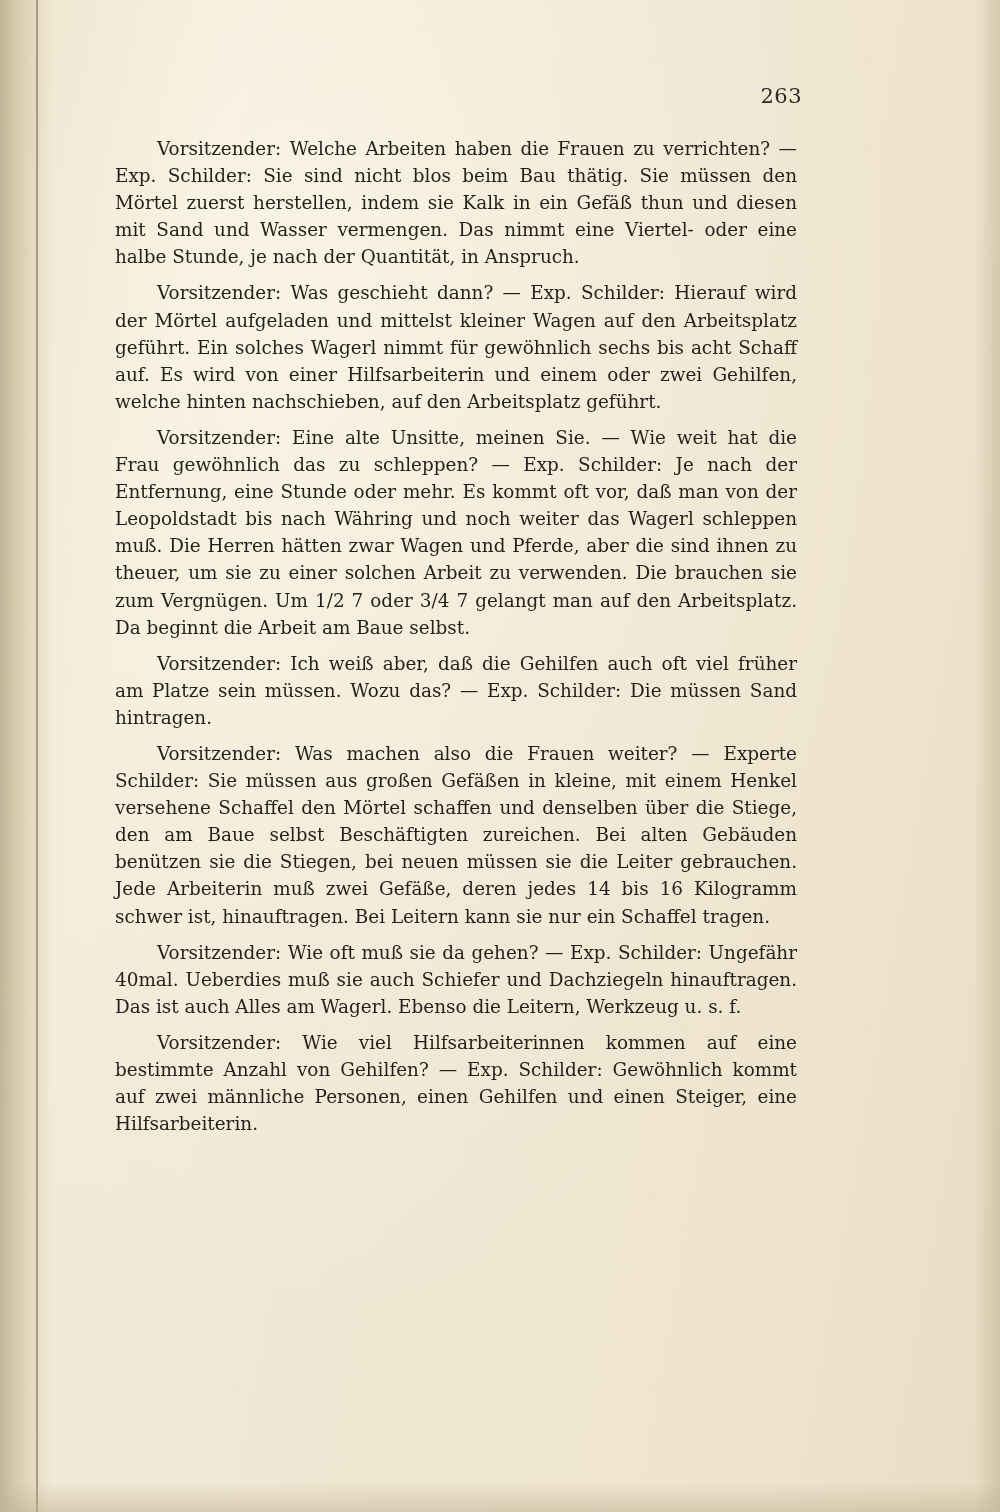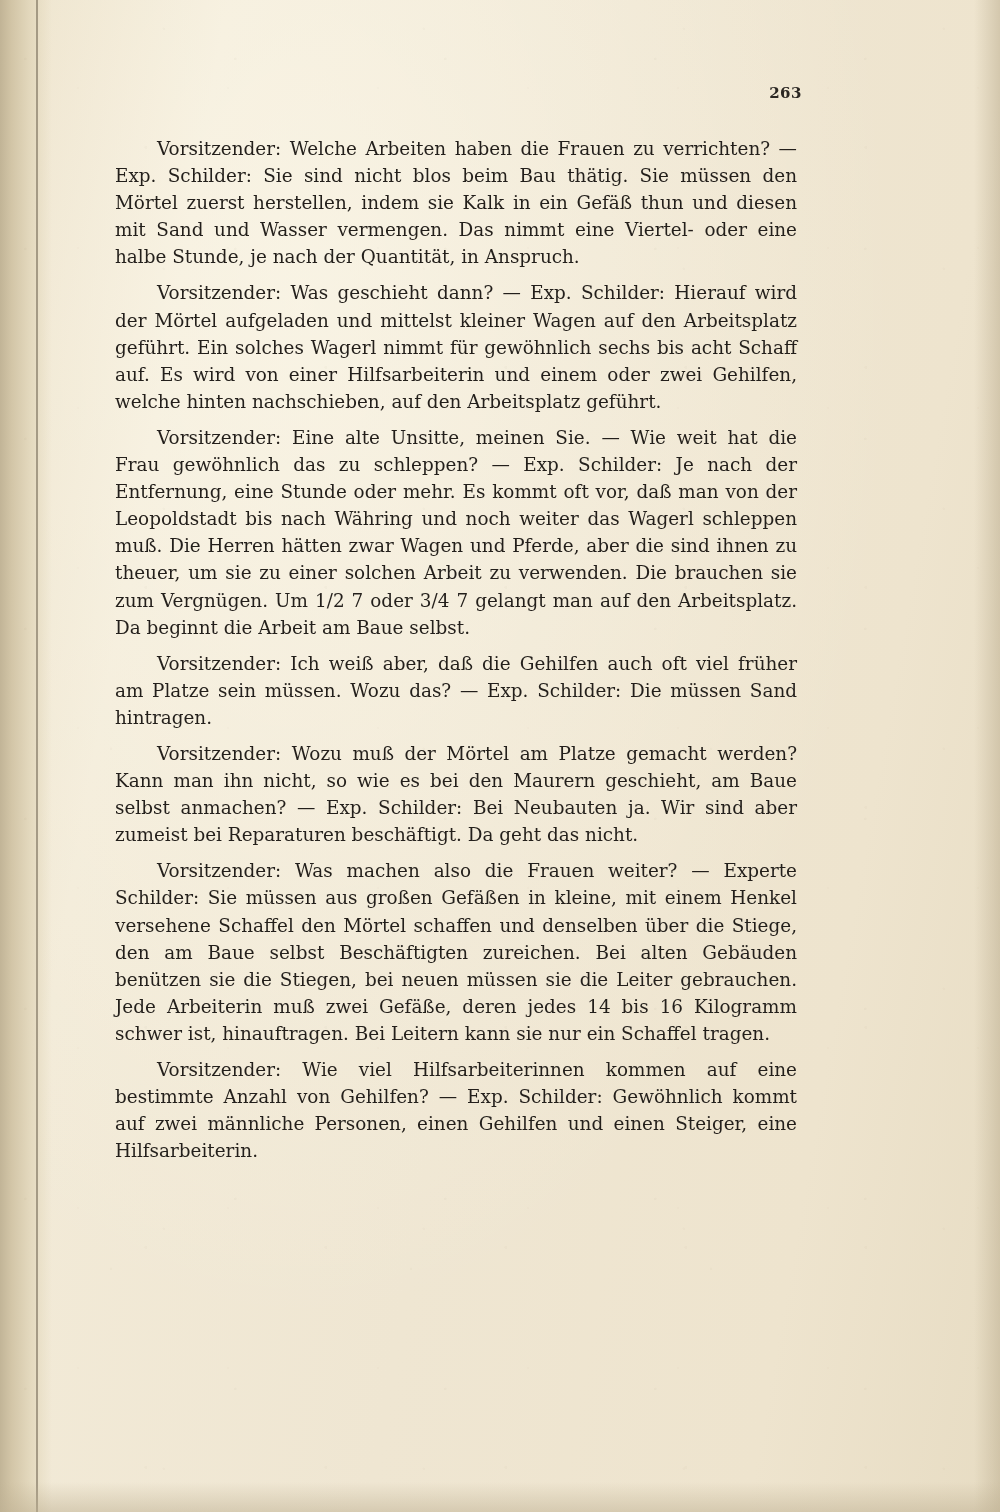--- a/index.html
+++ b/index.html
@@ -53,24 +53,23 @@
     bottom: 0;
     left: 0;
     width: 1000px;
     height: 30px;
     background: linear-gradient(to top, rgba(190,176,146,0.5) 0%, rgba(239,230,210,0) 100%);
   }
   .page-number {
     position: absolute;
     top: 84px;
     right: 198px;
-    font-size: 15px;
+    font-size: 21px;
     letter-spacing: 0.5px;
     color: #2b2723;
-    font-weight: bold;
   }
   .text-block {
     position: absolute;
     top: 126px;
     left: 106px;
     width: 700px;
     color: #231f1b;
     font-size: 18.4px;
     line-height: 27.1px;
     text-align: justify;
@@ -109,20 +108,20 @@
   <div class="edge-right"></div>
   <div class="edge-bottom"></div>
 
   <div class="page-number">263</div>
 
   <div class="text-block">
     <p class="para">Vorsitzender: Welche Arbeiten haben die Frauen zu verrichten? — Exp. Schilder: Sie sind nicht blos beim Bau thätig. Sie müssen den Mörtel zuerst herstellen, indem sie Kalk in ein Gefäß thun und diesen mit Sand und Wasser vermengen. Das nimmt eine Viertel- oder eine halbe Stunde, je nach der Quantität, in Anspruch.</p>
     <p class="para">Vorsitzender: Was geschieht dann? — Exp. Schilder: Hierauf wird der Mörtel aufgeladen und mittelst kleiner Wagen auf den Arbeitsplatz geführt. Ein solches Wagerl nimmt für gewöhnlich sechs bis acht Schaff auf. Es wird von einer Hilfsarbeiterin und einem oder zwei Gehilfen, welche hinten nachschieben, auf den Arbeitsplatz geführt.</p>
     <p class="para">Vorsitzender: Eine alte Unsitte, meinen Sie. — Wie weit hat die Frau gewöhnlich das zu schleppen? — Exp. Schilder: Je nach der Entfernung, eine Stunde oder mehr. Es kommt oft vor, daß man von der Leopoldstadt bis nach Währing und noch weiter das Wagerl schleppen muß. Die Herren hätten zwar Wagen und Pferde, aber die sind ihnen zu theuer, um sie zu einer solchen Arbeit zu verwenden. Die brauchen sie zum Vergnügen. Um 1/2 7 oder 3/4 7 gelangt man auf den Arbeitsplatz. Da beginnt die Arbeit am Baue selbst.</p>
     <p class="para">Vorsitzender: Ich weiß aber, daß die Gehilfen auch oft viel früher am Platze sein müssen. Wozu das? — Exp. Schilder: Die müssen Sand hintragen.</p>
-    <p class="para">Vorsitzender: Wozu muß der Mörtel am Platze gemacht werden? Kann man ihn nicht, so wie es bei den Maurern geschieht, am Baue selbst anmachen? — Exp. Schilder: Bei Neubauten ja. Wir sind aber zumeist bei Reparaturen beschäftigt. Da geht das nicht.</p>
     <p class="para">Vorsitzender: Was machen also die Frauen weiter? — Experte Schilder: Sie müssen aus großen Gefäßen in kleine, mit einem Henkel versehene Schaffel den Mörtel schaffen und denselben über die Stiege, den am Baue selbst Beschäftigten zureichen. Bei alten Gebäuden benützen sie die Stiegen, bei neuen müssen sie die Leiter gebrauchen. Jede Arbeiterin muß zwei Gefäße, deren jedes 14 bis 16 Kilogramm schwer ist, hinauftragen. Bei Leitern kann sie nur ein Schaffel tragen.</p>
+    <p class="para">Vorsitzender: Wie oft muß sie da gehen? — Exp. Schilder: Ungefähr 40mal. Ueberdies muß sie auch Schiefer und Dachziegeln hinauftragen. Das ist auch Alles am Wagerl. Ebenso die Leitern, Werkzeug u. s. f.</p>
     <p class="para">Vorsitzender: Wie viel Hilfsarbeiterinnen kommen auf eine bestimmte Anzahl von Gehilfen? — Exp. Schilder: Gewöhnlich kommt auf zwei männliche Personen, einen Gehilfen und einen Steiger, eine Hilfsarbeiterin.</p>
 
   </div>
 
   <div class="noise"></div>
 </div>
 
 </body></html>

